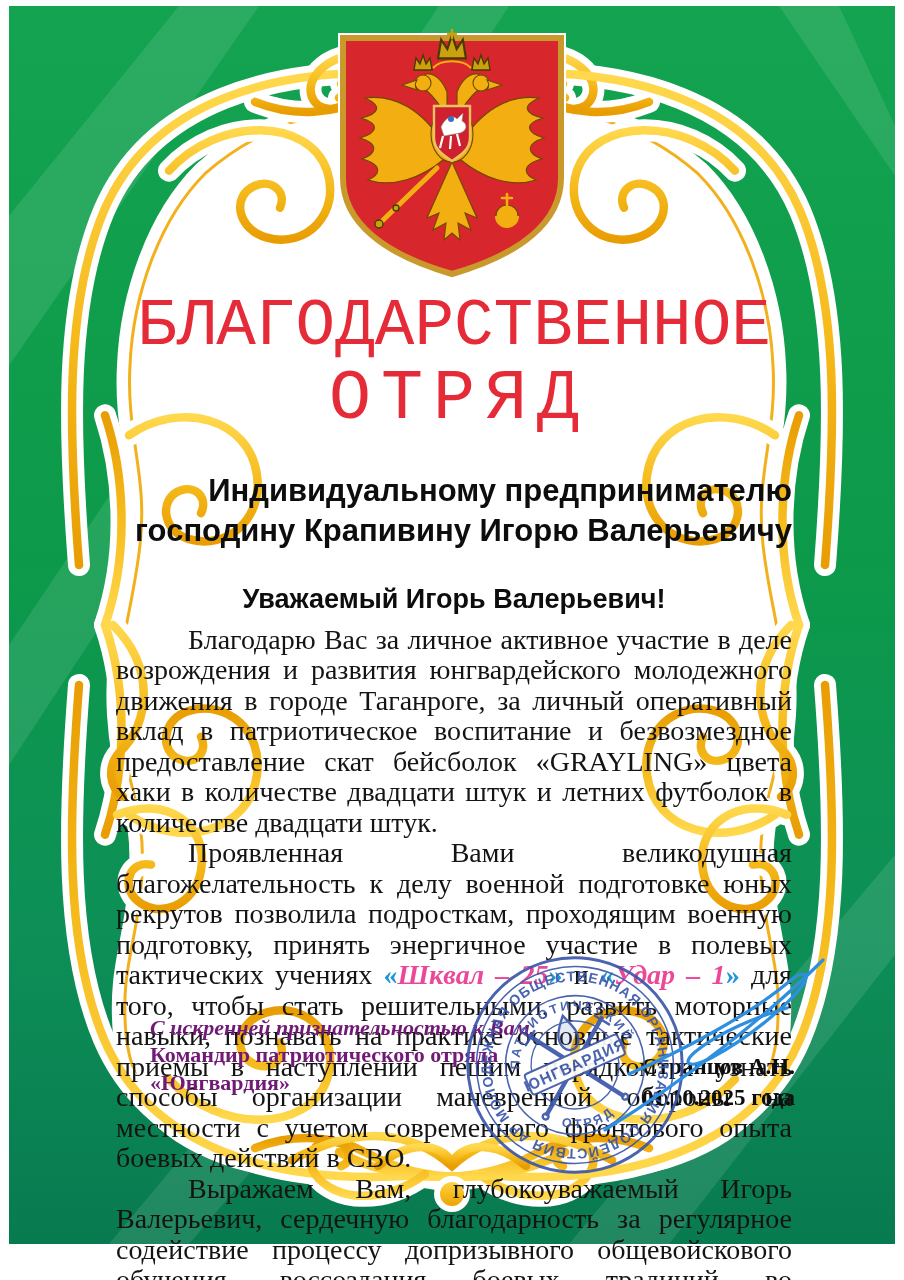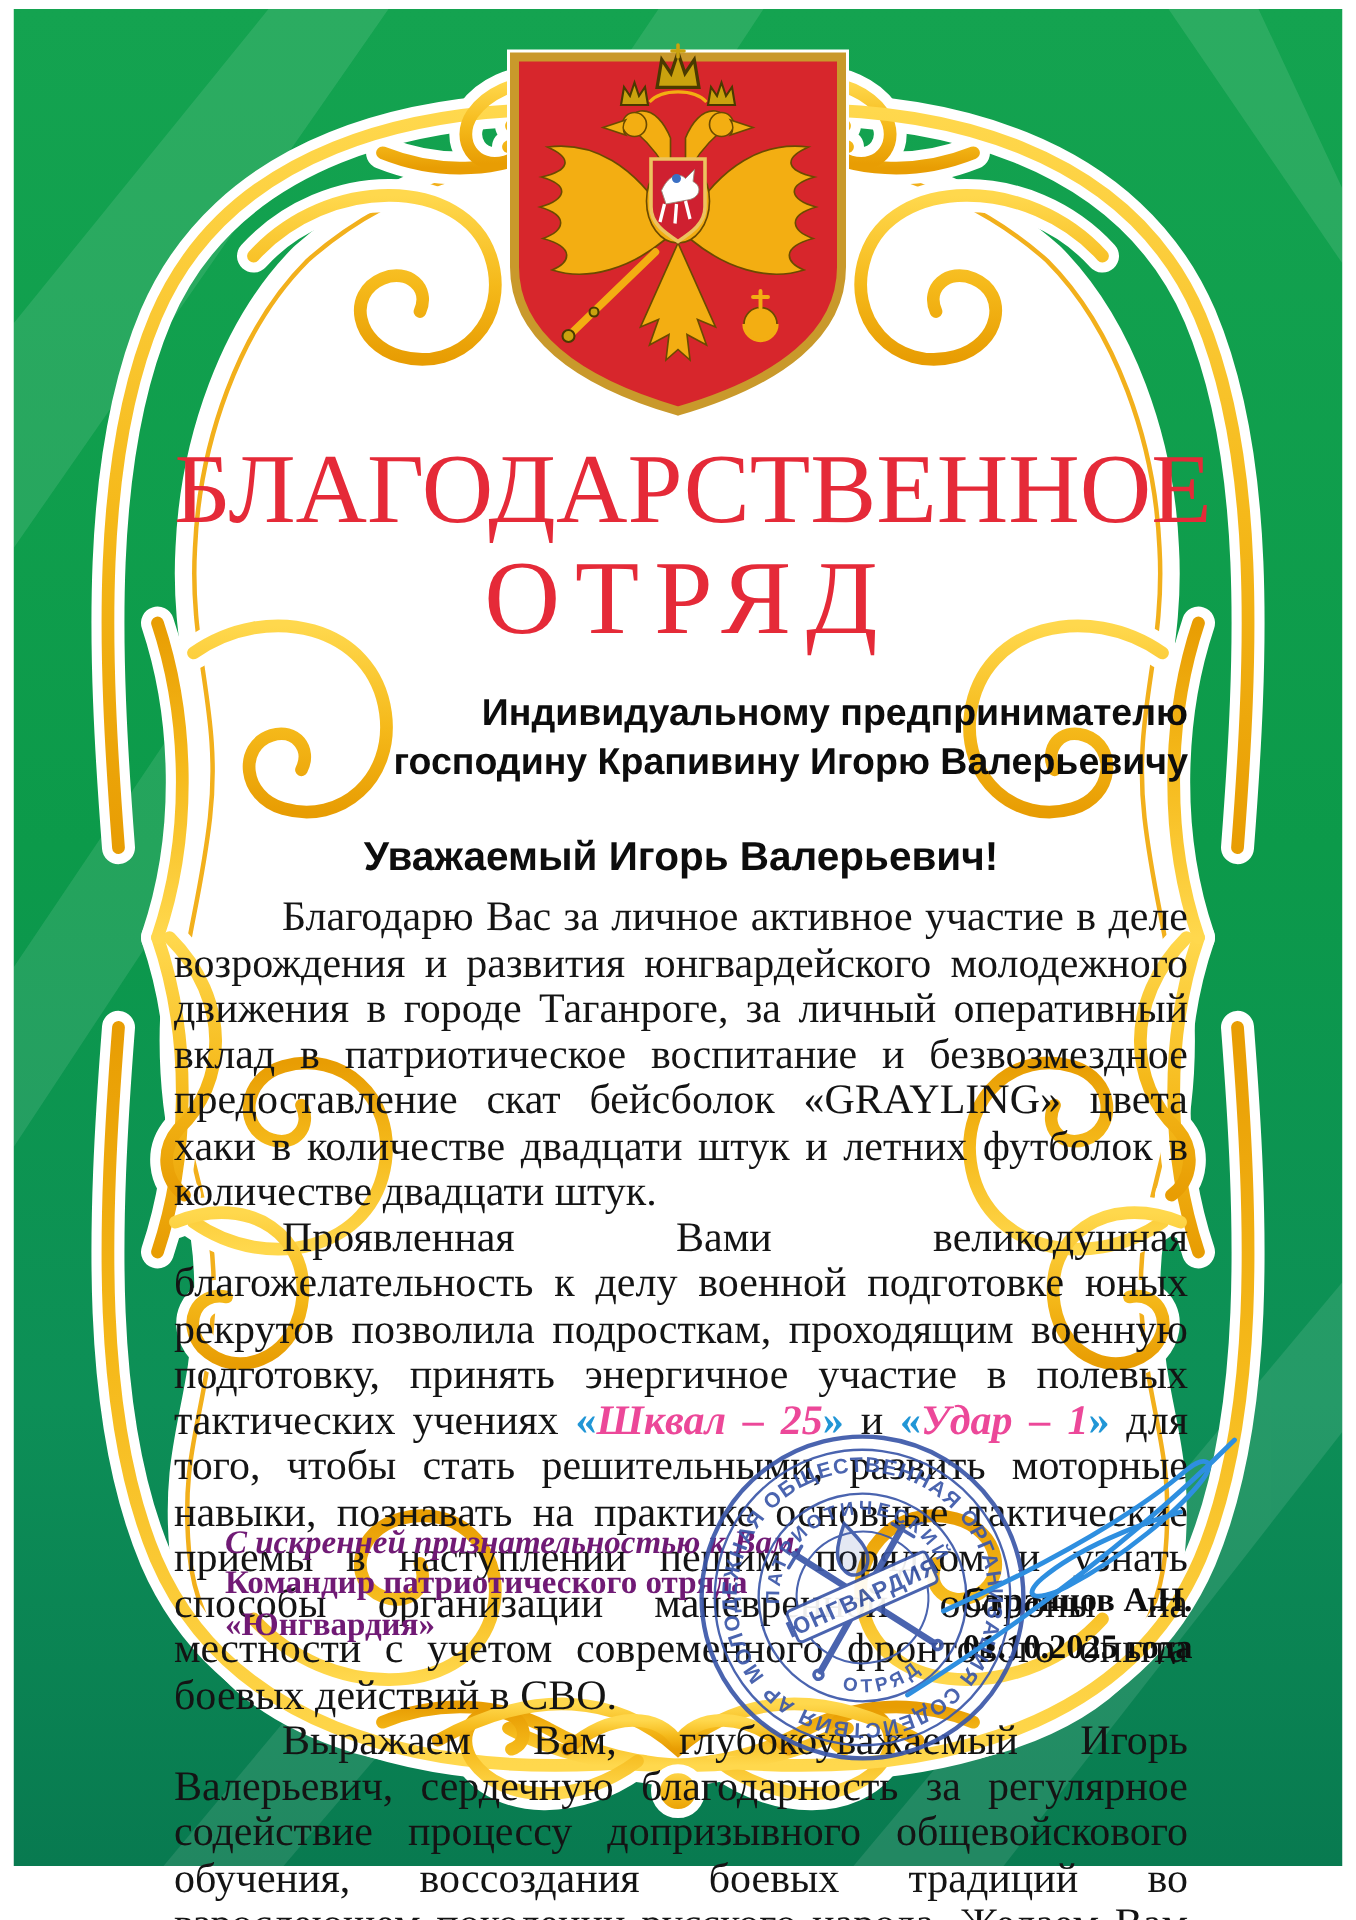--- a/index.html
+++ b/index.html
@@ -4,25 +4,25 @@
 <style>
   html,body{margin:0;padding:0;}
   body{
     width:904px;height:1280px;position:relative;background:#ffffff;overflow:hidden;
     font-family:"Liberation Serif",serif;
   }
   .page{position:absolute;left:9px;top:6px;width:886px;height:1238px;}
   .bg{position:absolute;left:0;top:0;width:100%;height:100%;}
   .coat{position:absolute;top:20px;left:50%;transform:translateX(-50%);width:246px;height:258px;z-index:3;}
   .content{position:absolute;left:107px;top:0;width:676px;z-index:2;padding-top:288px;}
-  .title{color:#e52a38;font-family:Liberation Serif, serif;text-align:center;line-height:1.0;}
+  .title{color:#e52a38;font-family:Liberation Mono, monospace;text-align:center;line-height:1.0;}
   .title .t1{font-size:66px;}
   .title .t2{font-size:70px;letter-spacing:10px;margin-right:-10px;margin-top:5px;}
-  .addressee{margin-top:24px;text-align:right;font-family:"Liberation Sans",sans-serif;
-    font-weight:bold;font-size:25px;line-height:1.3;color:#0d0d0d;}
+  .addressee{margin-top:36px;text-align:right;font-family:"Liberation Sans",sans-serif;
+    font-weight:bold;font-size:31px;line-height:1.3;color:#0d0d0d;}
   .salutation{margin-top:32px;text-align:center;font-family:"Liberation Sans",sans-serif;
     font-weight:bold;font-size:27px;color:#0d0d0d;}
   .bodytext{margin-top:10px;font-size:28px;line-height:1.09;text-align:justify;color:#141414;}
   .bodytext p{margin:0;text-indent:72px;}
   .ex{color:#ec4899;font-style:italic;font-weight:bold;}
   .q{color:#2196d6;font-weight:bold;}
   .closing{position:absolute;left:141px;top:1008px;z-index:2;color:#701a75;font-size:22px;line-height:1.24;}
   .closing .c1{font-style:italic;font-weight:bold;}
   .closing .c2{font-weight:bold;}
   .closing .c3{font-weight:bold;}

